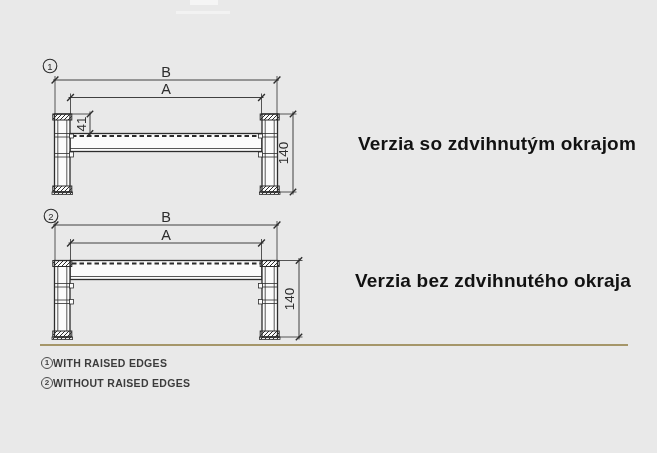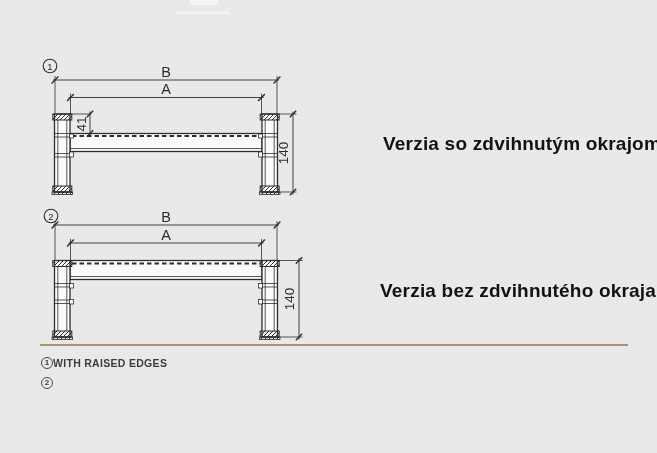--- a/index.html
+++ b/index.html
@@ -8,24 +8,24 @@
     background:#e9e9e9;overflow:hidden;
     font-family:"Liberation Sans",sans-serif;
   }
   svg text{font-family:"Liberation Sans","DejaVu Sans",sans-serif;fill:#2d2d2d;}
   .dim-label{font-size:14.5px;}
   .dim-label-rot{font-size:13.5px;}
   .marker-num{font-size:9.5px;}
   .title{
     position:absolute;text-align:left;
     font-size:19px;font-weight:bold;color:#121212;
-    letter-spacing:.2px;line-height:22px;white-space:nowrap;margin-left:25px;
+    letter-spacing:.2px;line-height:22px;white-space:nowrap;
   }
   .title-1{left:358px;top:133px;width:254px;}
-  .title-2{left:355px;top:280px;width:254px;}
+  .title-2{left:355px;top:270px;width:254px;}
   .separator{
     position:absolute;left:40px;top:344px;width:588px;height:2px;
     background:#a59669;
   }
   .legend-row{position:absolute;left:41px;height:13px;display:flex;align-items:center;}
   .legend-row-1{top:356px;}
   .legend-row-2{top:376px;}
   .legend-circle{
     box-sizing:border-box;width:12px;height:12px;border:1px solid #4a4a4a;
     border-radius:50%;font-size:8px;color:#3c3c3c;font-weight:bold;
@@ -186,15 +186,16 @@
   <div class="title title-2">Verzia bez zdvihnutého okraja</div>
 
   <div class="separator"></div>
 
   <div class="legend-row legend-row-1">
     <span class="legend-circle">1</span>
     <span class="legend-label">WITH RAISED EDGES</span>
   </div>
   <div class="legend-row legend-row-2">
     <span class="legend-circle">2</span>
+    <span class="legend-label">WITHOUT RAISED EDGES</span>
   </div>
 
 </div>
 
 </body></html>

